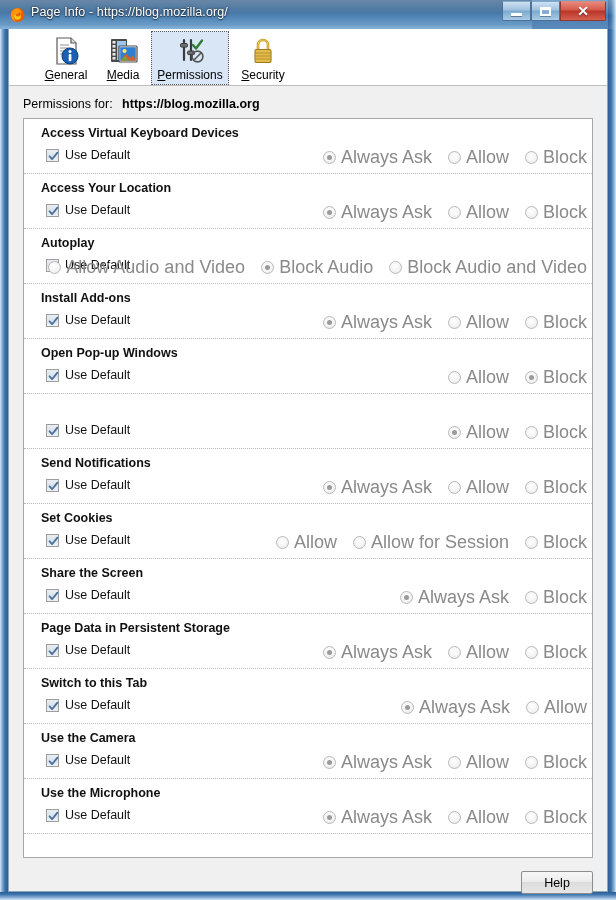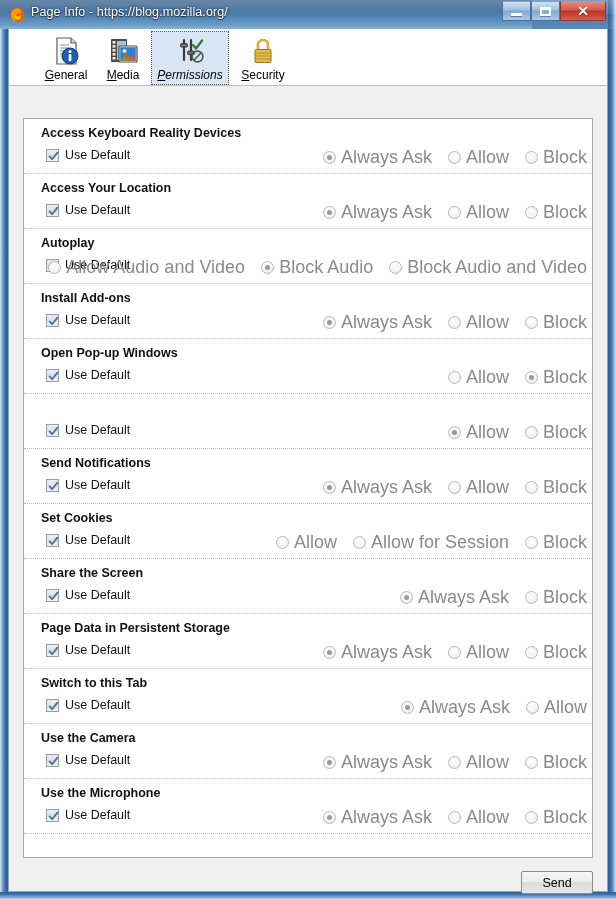--- a/index.html
+++ b/index.html
@@ -362,21 +362,21 @@
             <rect x="12" y="11" width="18" height="16" rx="1" fill="#ffffff" stroke="#4a4a4a" stroke-width="1.2"></rect>
             <rect x="13.2" y="12.2" width="15.6" height="13.6" fill="#2e7fd4"></rect>
             <circle cx="17.5" cy="16" r="2.1" fill="#ffe680"></circle>
             <path d="M13.2 25.8 L19 18.5 L23 23 L26 20 L28.8 25.8 z" fill="#d0612b"></path>
             <path d="M13.2 25.8 L18 21 L22 25.8 z" fill="#7a9e3e"></path>
           </svg>
         </span>
         <span class="tab-label"><u>M</u>edia</span>
       </div>
 
-      <div class="tabbtn selected" id="tab-permissions" style="left:142px;width:78px;font-style:italic;">
+      <div class="tabbtn selected" id="tab-permissions" style="left:142px;width:78px;">
         <span class="tab-icon">
           <svg width="32" height="32" viewBox="0 0 32 32">
             <g stroke="#3a3a3a" stroke-width="2.2" stroke-linecap="round">
               <line x1="10" y1="5" x2="10" y2="25"></line>
               <line x1="17" y1="5" x2="17" y2="25"></line>
             </g>
             <rect x="6.5" y="8.5" width="7" height="3.6" rx="1.2" fill="#6f6f6f" stroke="#3a3a3a" stroke-width="1"></rect>
             <rect x="13.5" y="16" width="7" height="3.6" rx="1.2" fill="#6f6f6f" stroke="#3a3a3a" stroke-width="1"></rect>
             <path d="M19 10 L22 13.5 L28 5.5" fill="none" stroke="#2f7d32" stroke-width="2.4" stroke-linecap="round" stroke-linejoin="round"></path>
             <circle cx="23.5" cy="21.5" r="5.4" fill="none" stroke="#555555" stroke-width="1.6"></circle>
@@ -396,24 +396,28 @@
               <line x1="8.6" y1="18" x2="23.4" y2="18"></line>
               <line x1="8.6" y1="21" x2="23.4" y2="21"></line>
               <line x1="8.6" y1="24" x2="23.4" y2="24"></line>
             </g>
           </svg>
         </span>
         <span class="tab-label"><u>S</u>ecurity</span>
       </div>
     </div>
 
+    <div id="perm-for">
+      <span id="perm-for-label">Permissions for:</span>
+      <span id="perm-for-host">https://blog.mozilla.org</span>
+    </div>
 
     <div id="list-panel">
         <div class="perm-row">
-          <div class="perm-title">Access Keyboard Reality Devices</div>
+          <div class="perm-title">Access Virtual Keyboard Devices</div>
           <label class="perm-default">
             <span class="checkbox">
               <svg width="11" height="11" viewBox="0 0 11 11">
                 <path d="M1.6 5.4 L4.1 8.2 L9.4 1.6" fill="none" stroke="#4a6f9c" stroke-width="1.8" stroke-linecap="round" stroke-linejoin="round"></path>
               </svg>
             </span>
             <span class="checkbox-label">Use Default</span>
           </label>
           <div class="perm-options">
             <label class="radio-opt">
@@ -708,16 +712,16 @@
               <span class="radio-label">Allow</span>
             </label>
             <label class="radio-opt">
               <span class="radio"></span>
               <span class="radio-label">Block</span>
             </label>
           </div>
         </div>
       </div>
 
-    <div id="help-button">Send</div>
+    <div id="help-button">Help</div>
 
   </div>
 </div>
 
 </body></html>

